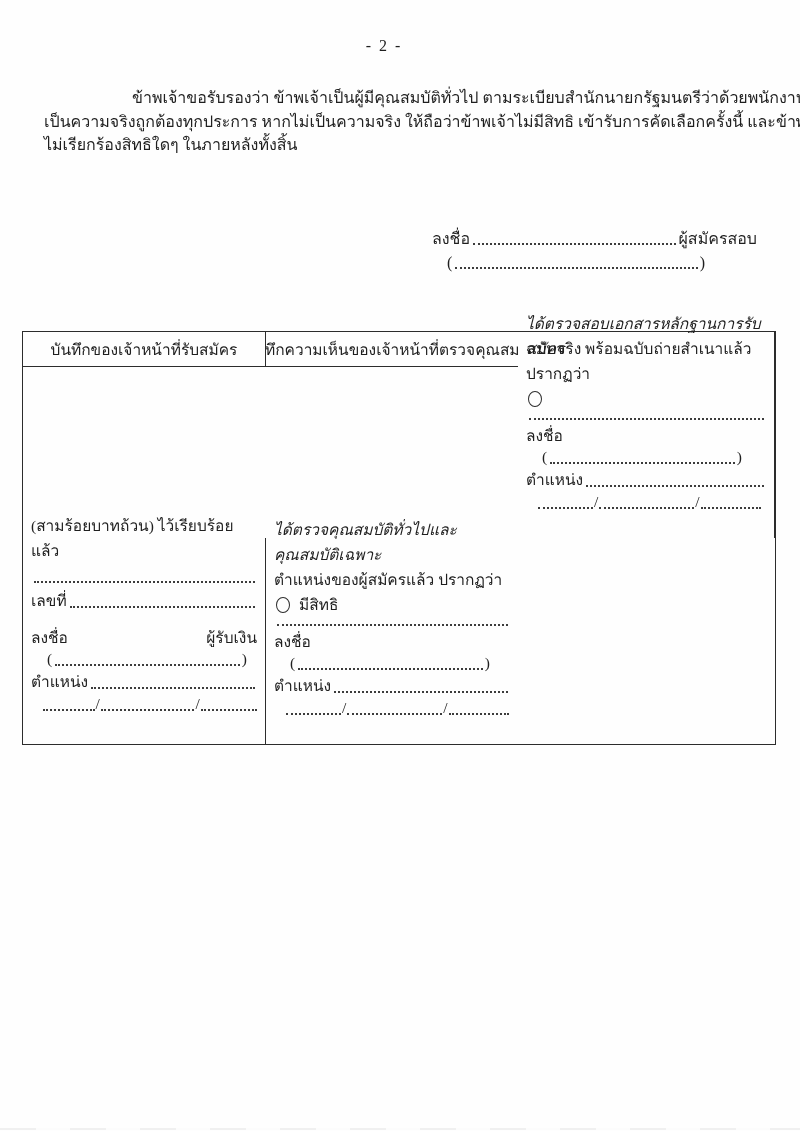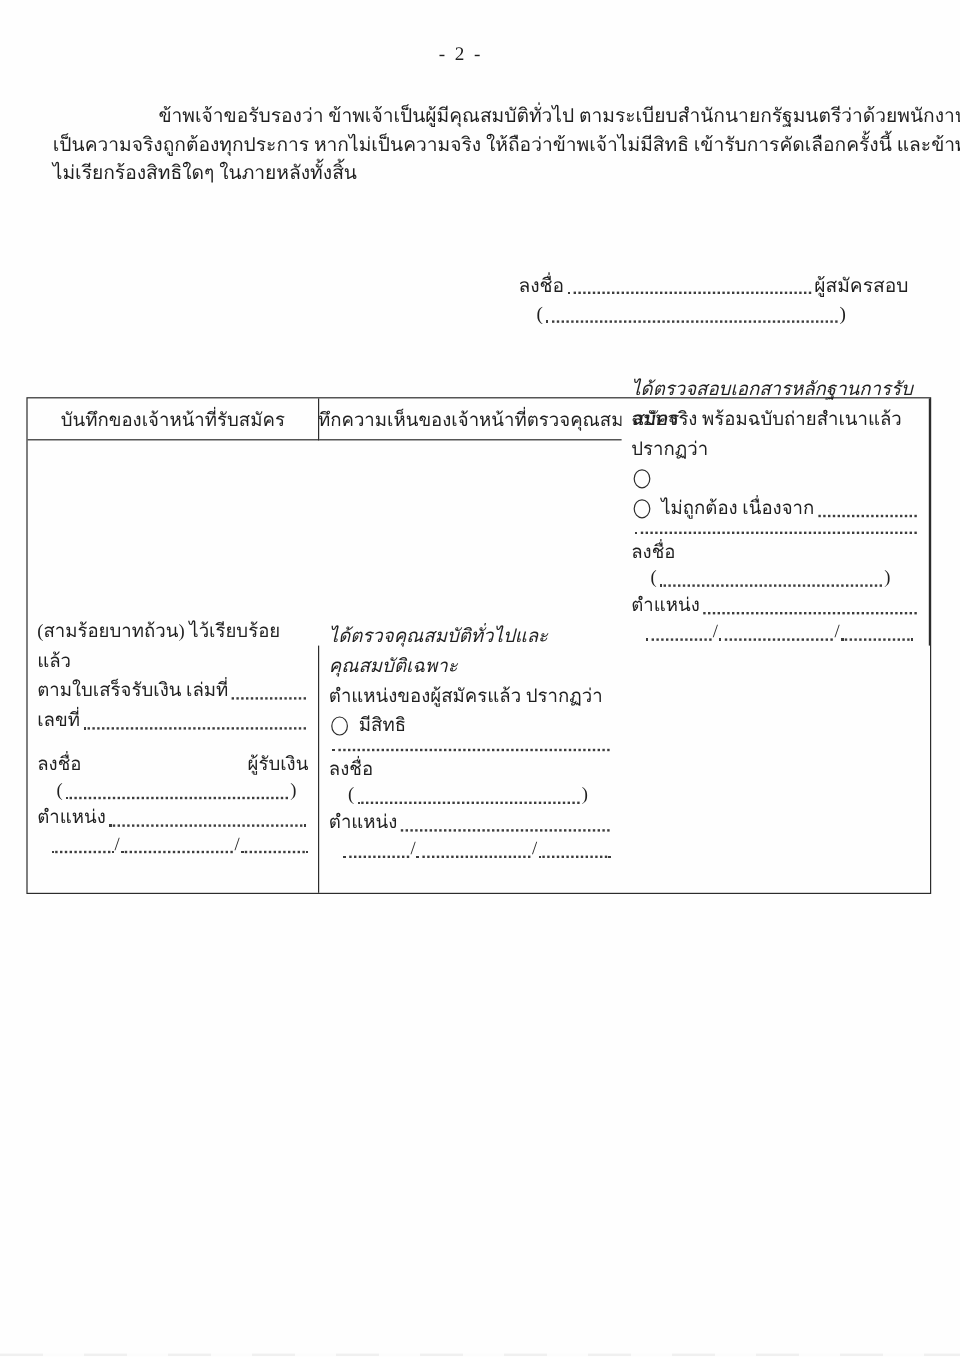--- a/index.html
+++ b/index.html
@@ -102,25 +102,20 @@
   <div class="otable">
     <div class="hcell">บันทึกของเจ้าหน้าที่รับสมัคร</div>
     <div class="hcell last">บันทึกความเห็นของเจ้าหน้าที่ตรวจคุณสมบัติ</div>
 
     <div class="bcell">
       <div class="line first">ได้ตรวจสอบเอกสารหลักฐานการรับสมัคร</div>
       <div class="line">ฉบับจริง พร้อมฉบับถ่ายสำเนาแล้ว ปรากฏว่า</div>
       <div class="line">
         <span class="radio"></span>
       </div>
-      <div class="line">
-        <span class="radio"></span>
-        <span>ไม่ถูกต้อง  เนื่องจาก</span>
-        <span class="dots fill"></span>
-      </div>
       <div class="line dotsrow">
         <span class="dots fill"></span>
       </div>
       <div class="line signrow">
         <span>ลงชื่อ</span>
       </div>
       <div class="line parenrow">
         <span>(</span>
         <span class="dots fill"></span>
         <span>)</span>
@@ -134,21 +129,20 @@
         <span class="slash">/</span>
         <span class="dots w95"></span>
         <span class="slash">/</span>
         <span class="dots w60"></span>
       </div>
     </div>
 
     <div class="bcell">
       <div class="line">(สามร้อยบาทถ้วน) ไว้เรียบร้อยแล้ว</div>
       <div class="line">
-        <span>ตามใบเสร็จรับเงิน เล่มที่</span>
         <span class="dots fill"></span>
       </div>
       <div class="line">
         <span>เลขที่</span>
         <span class="dots fill"></span>
       </div>
       <div class="line spacer"></div>
       <div class="line signrow between">
         <span>ลงชื่อ</span>
         <span>ผู้รับเงิน</span>

